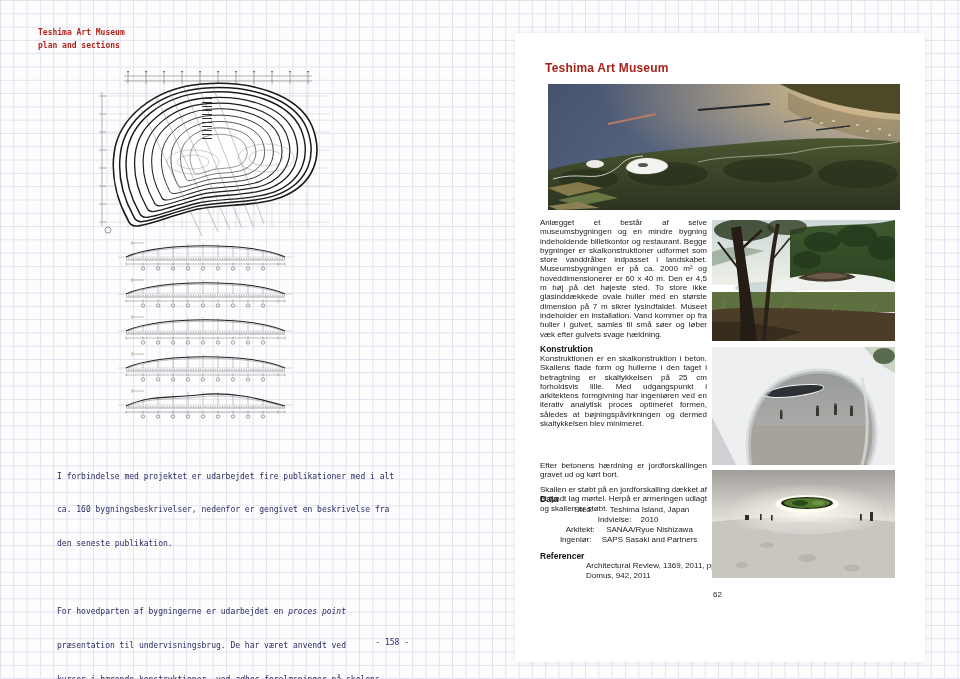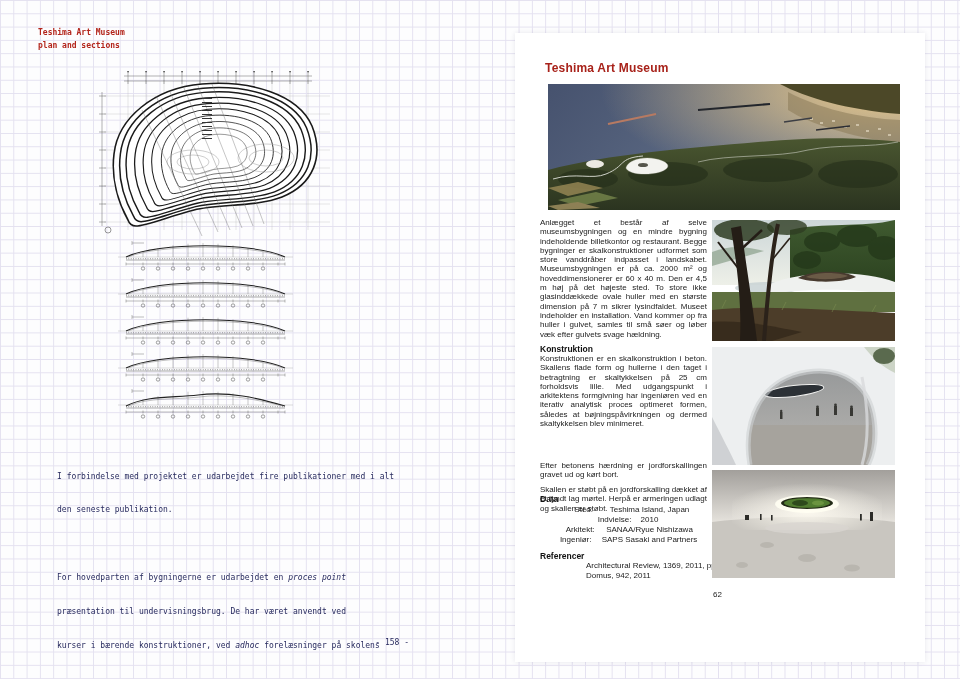--- a/index.html
+++ b/index.html
@@ -214,20 +214,21 @@
   <svg width="175" height="34" viewBox="0 0 175 34">
       <use href="#sec-std"></use>
     </svg>
   <svg width="175" height="34" viewBox="0 0 175 34">
       <use href="#sec-bump"></use>
     </svg>
 </div>
 
 <div class="abs lp-text">
   <div class="ln">I forbindelse med projektet er udarbejdet fire publikationer med i alt</div>
+  <div class="ln">ca. 160 bygningsbeskrivelser, nedenfor er gengivet en beskrivelse fra</div>
   <div class="ln">den seneste publikation.</div>
   <div class="ln"></div>
   <div class="ln"><span>For hovedparten af bygningerne er udarbejdet en </span><span class="it">proces point</span></div>
   <div class="ln"><span>præsentation til undervisningsbrug. De har været anvendt ved</span></div>
   <div class="ln"><span>kurser i bærende konstruktioner, ved </span><span class="it">adhoc</span><span> forelæsninger på skolens</span></div>
   
   
   
   
   

